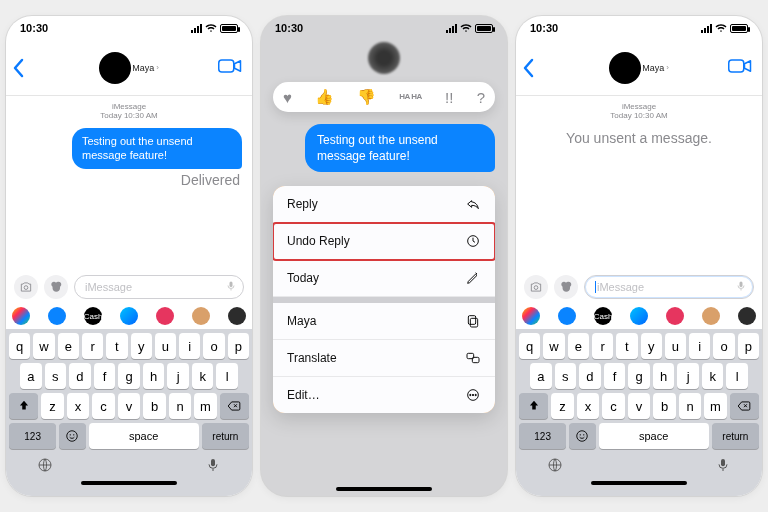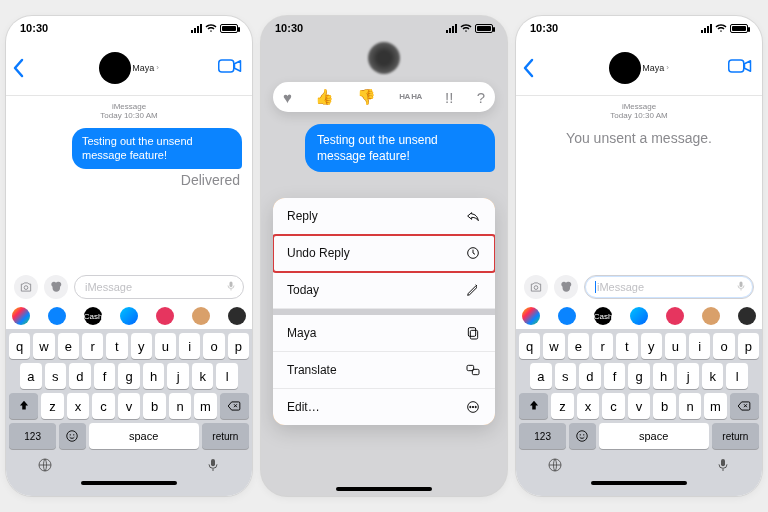--- a/index.html
+++ b/index.html
@@ -123,21 +123,21 @@
   .tapback span { font-size:15px; color:#8a8a8e; }
   .tapback .haha { font-size:8px; font-weight:800; line-height:0.9; letter-spacing:-0.5px; text-align:center; color:#8a8a8e; }
   .bubble2 {
     margin:6px 12px 10px auto;
     background:#0b84ff; color:#fff;
     border-radius:16px; border-bottom-right-radius:5px;
     padding:8px 12px; font-size:12px; line-height:1.35;
     max-width:190px;
   }
   .ctx {
-    margin:16px 12px; background:#fdba74; border-radius:12px; overflow:hidden;
+    margin:4px 12px; background:#fdba74; border-radius:12px; overflow:hidden;
     box-shadow:0 6px 20px rgba(0,0,0,.15);
   }
   .ctx-item {
     display:flex; justify-content:space-between; align-items:center;
     padding:10px 14px; font-size:12px; color:#111;
     border-bottom:1px solid rgba(0,0,0,.08);
     background:#fcfcfe;
   }
   .ctx-item:last-child { border-bottom:none; }
   .ctx-item.highlight { outline:2px solid #d73a3c; outline-offset:-1px; border-radius:3px; }

